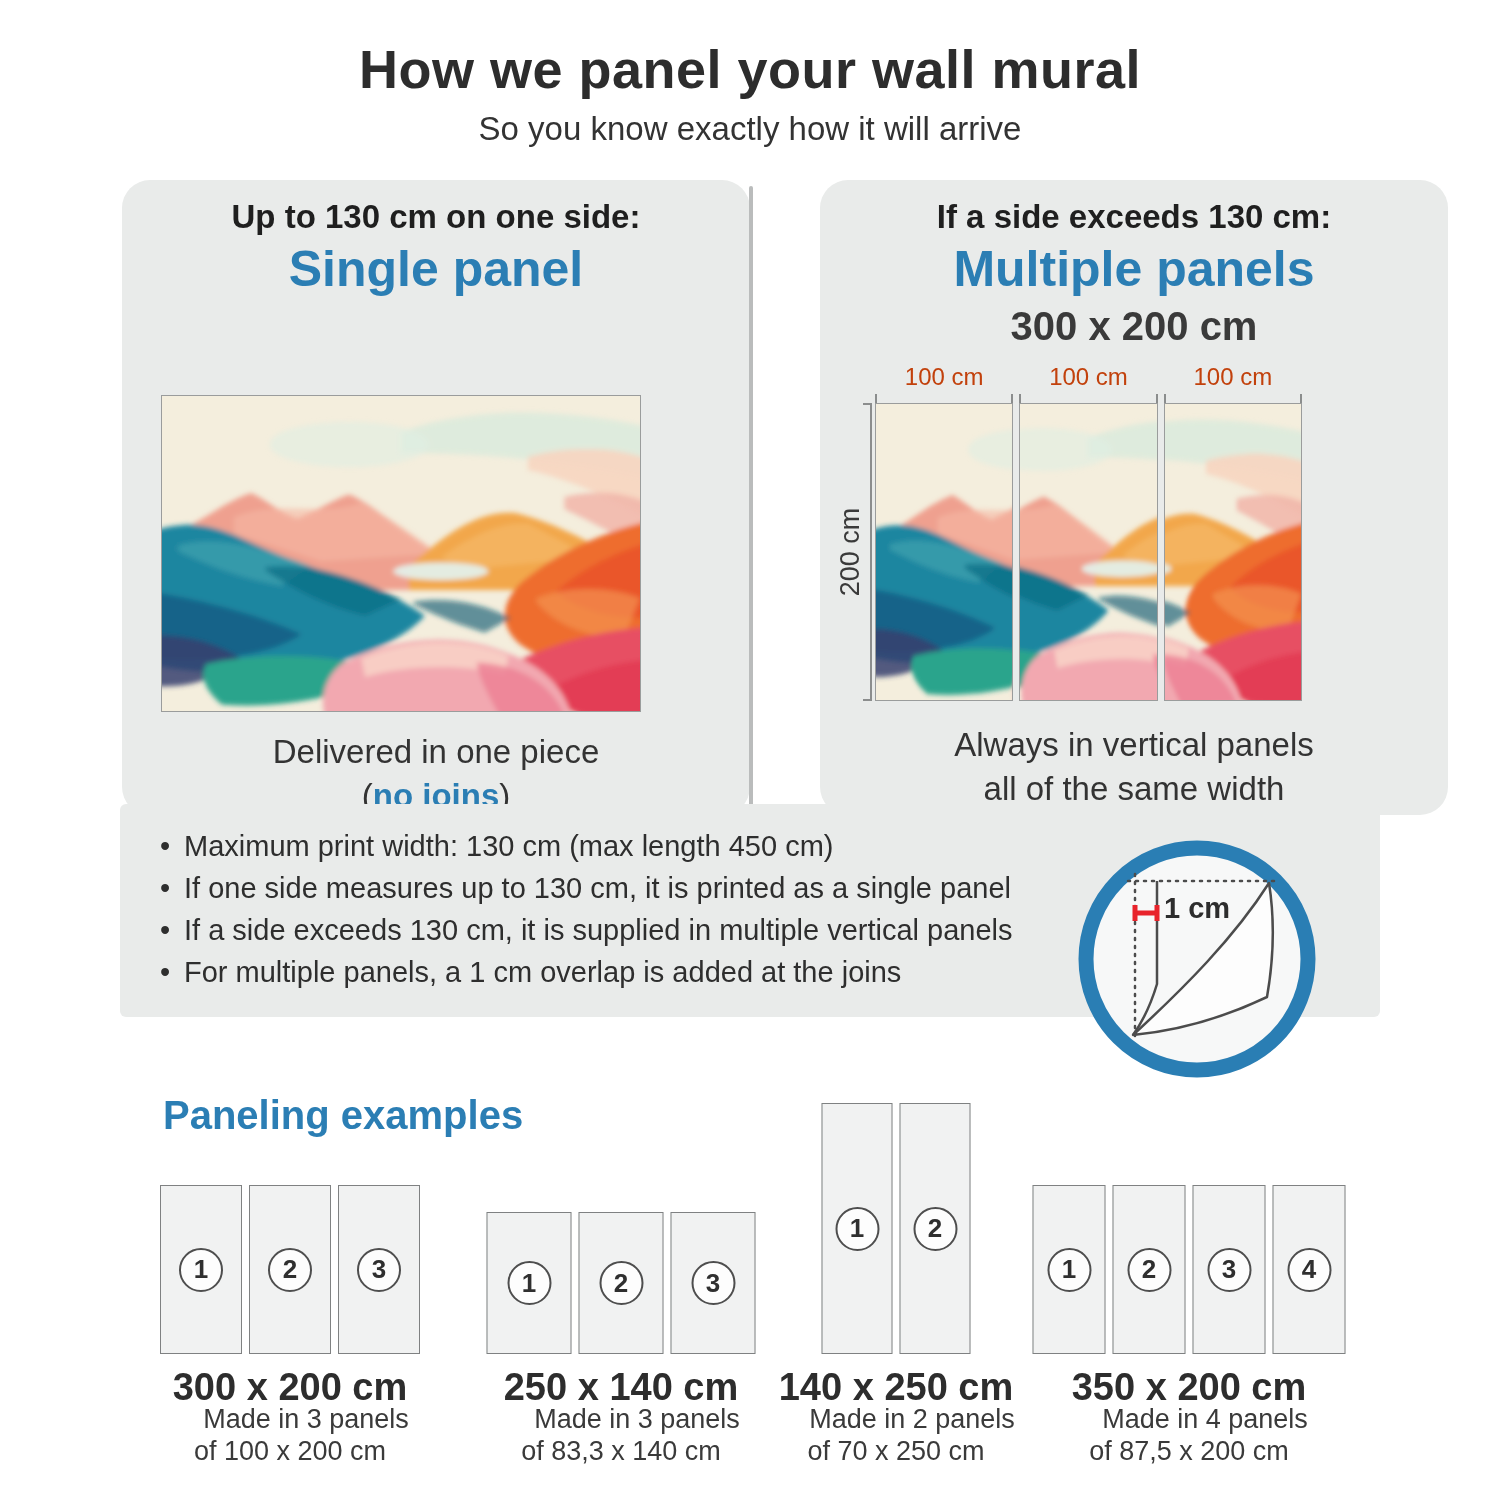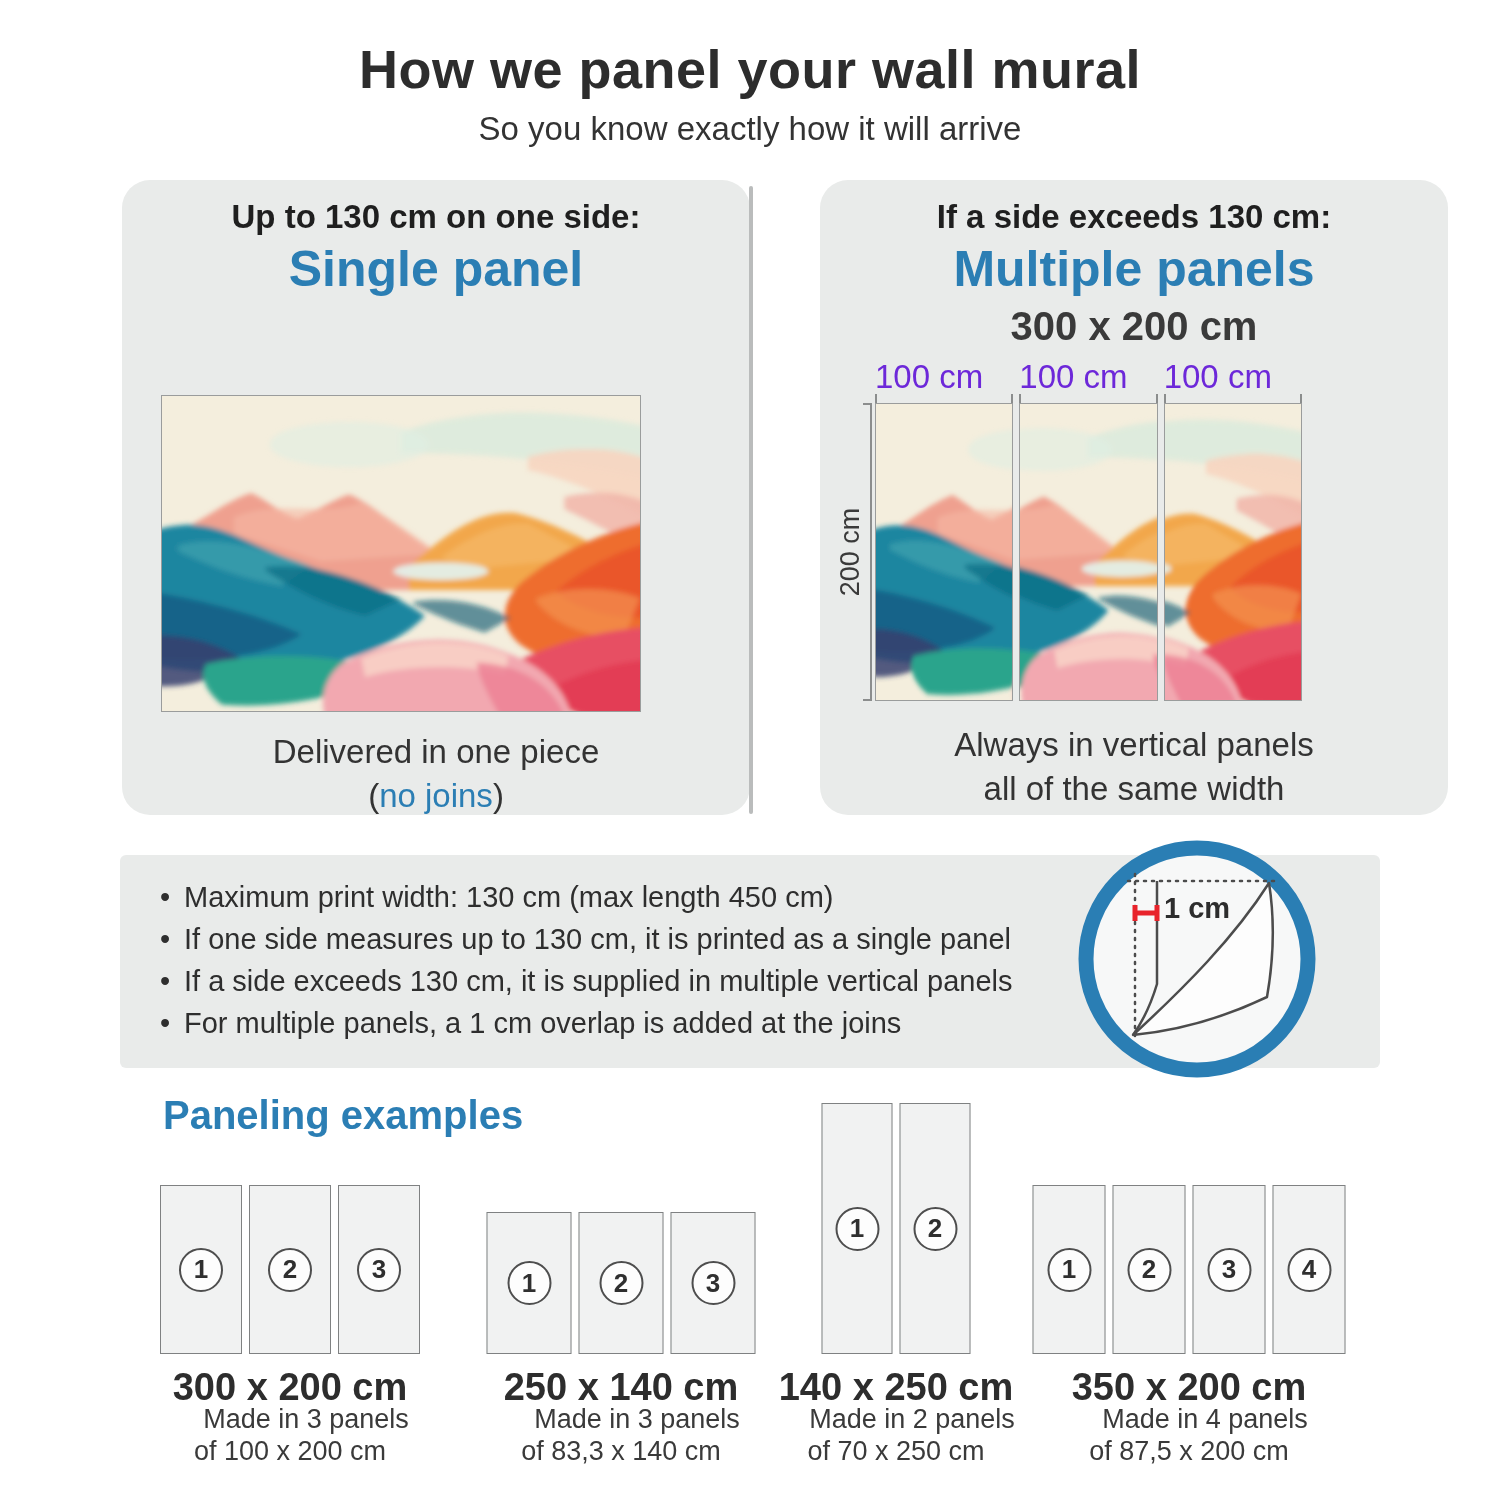--- a/index.html
+++ b/index.html
@@ -20,43 +20,43 @@
   .card .cond{margin:0;padding-top:18px;text-align:center;font-size:33px;font-weight:700;color:#1f1f1f;}
   .card .cname{margin:4px 0 0 0;text-align:center;font-size:50px;font-weight:700;color:#2b7eb4;}
   .card .csize{margin:6px 0 0 0;text-align:center;font-size:40px;font-weight:700;color:#3a3a3a;}
 
   .s-image{position:absolute;left:39px;top:215px;width:478px;height:315px;
            border:1.5px solid #9a9c9c;background:#f4eedd;}
   .s-image svg{display:block;width:100%;height:100%;}
 
   .s-caption{position:absolute;top:550px;left:0;width:100%;text-align:center;
              font-size:33px;line-height:44px;font-weight:500;color:#333333;}
-  .s-caption .hl{color:#2b7eb4;font-weight:400;}
+  .s-caption .hl{color:#2b7eb4;font-weight:700;}
 
   
   .m-ruler-top{position:absolute;left:55px;top:182px;width:427px;display:flex;gap:6px;}
   .m-ruler-top .cell{flex:1;}
-  .m-ruler-top .rlabel{display:block;text-align:left;font-size:33px;font-weight:500;color:#6d28d9;line-height:30px;}
+  .m-ruler-top .rlabel{display:block;text-align:center;font-size:24px;font-weight:500;color:#c2410c;line-height:30px;}
   .hbracket{height:9px;margin-top:2px;border-left:2px solid #8b8d8d;border-right:2px solid #8b8d8d;border-bottom:2.5px solid #8b8d8d;}
 
   .m-ruler-left{position:absolute;left:12px;top:223px;width:40px;height:298px;}
   .vbracket{position:absolute;right:0;top:0;width:9px;height:100%;box-sizing:border-box;
             border-top:2px solid #8b8d8d;border-bottom:2px solid #8b8d8d;border-right:2.5px solid #8b8d8d;}
   .vlabel{position:absolute;left:-26px;top:50%;transform:translate(0,-50%) rotate(-90deg);
           white-space:nowrap;font-size:27px;font-weight:500;color:#3a3a3a;}
 
   .m-panels{position:absolute;left:55px;top:223px;width:427px;height:298px;display:flex;gap:6px;}
   .m-panel{flex:1;border:1.5px solid #9a9c9c;overflow:hidden;background:#f4eedd;}
   .m-panel svg{display:block;width:100%;height:100%;}
 
   .m-caption{position:absolute;top:543px;left:0;width:100%;text-align:center;
              font-size:33px;line-height:44px;font-weight:500;color:#333333;}
 
   
-  .info-box{position:absolute;left:120px;top:855px;width:1260px;height:213px;background:#e9ebea;border-radius:6px;}
+  .info-box{position:absolute;left:120px;top:804px;width:1260px;height:213px;background:#e9ebea;border-radius:6px;}
   .info-box ul{margin:0;padding:21px 260px 0 38px;list-style:none;}
   .info-box li{position:relative;padding-left:26px;font-size:29px;line-height:42px;font-weight:500;color:#2e2e2e;}
   .info-box li::before{content:"\2022";position:absolute;left:2px;top:0;font-size:29px;color:#2e2e2e;}
 
   .overlap-icon{position:absolute;left:1074px;top:836px;width:246px;height:246px;}
   .overlap-icon svg{display:block;width:100%;height:100%;}
   .overlap-label{position:absolute;left:90px;top:56px;font-size:29px;font-weight:700;color:#2d2d2d;}
 
   
   .ex-heading{position:absolute;left:163px;top:1093px;margin:0;font-size:40px;font-weight:700;color:#2b7eb4;}

